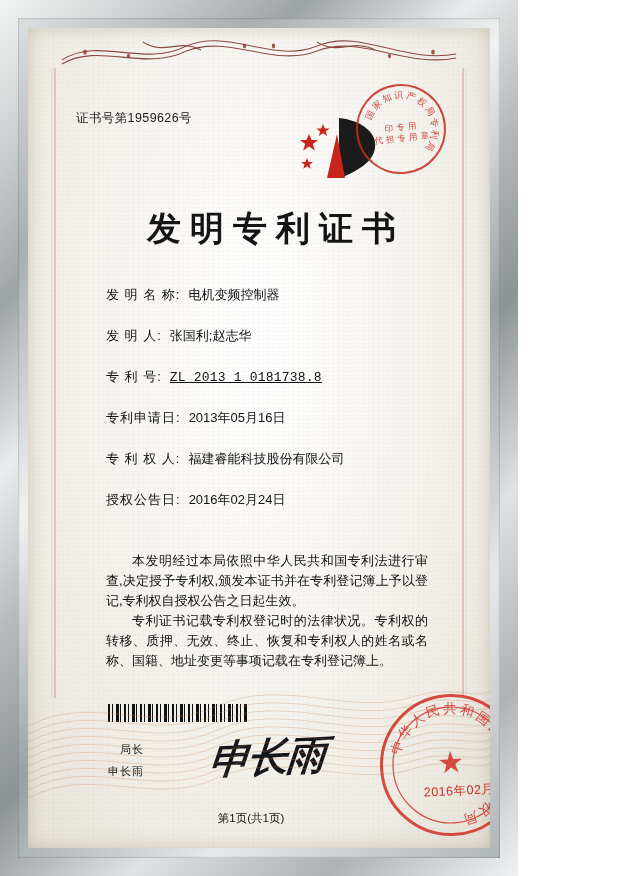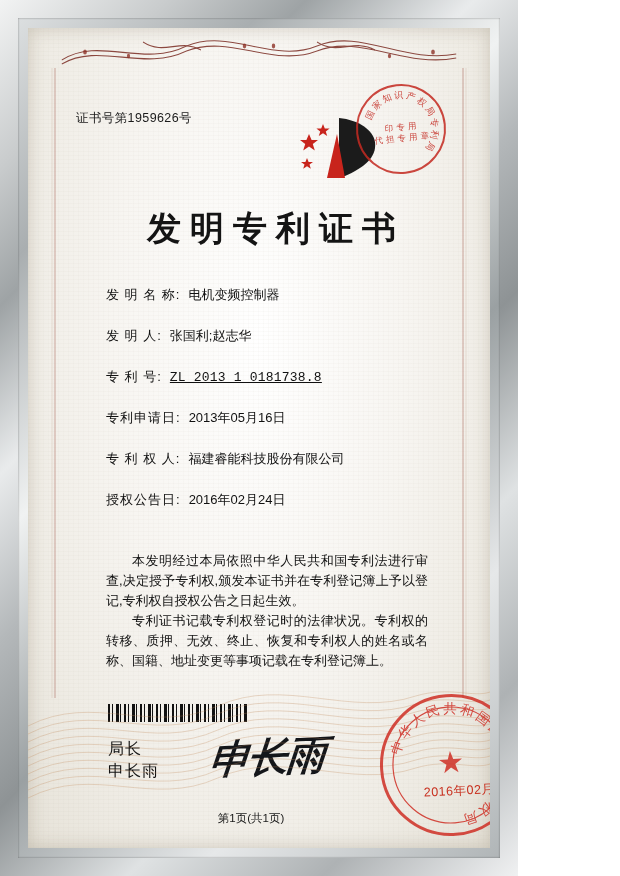--- a/index.html
+++ b/index.html
@@ -201,24 +201,25 @@
       repeating-linear-gradient(90deg,
         #111 0 2px, transparent 2px 4px, #111 4px 5px, transparent 5px 8px,
         #111 8px 11px, transparent 11px 12px, #111 12px 13px, transparent 13px 16px);
   }
 
   
   .sig-block {
     position: absolute;
     left: 80px;
     top: 710px;
-    font-size: 16px;
+    font-size: 11px;
     color: #111;
     letter-spacing: 1px;
     line-height: 22px;
+    text-align: right;
   }
   .sig-script {
     position: absolute;
     left: 182px;
     top: 702px;
     font-family: "Liberation Serif", serif;
     font-size: 40px;
     font-weight: bold;
     color: #14161a;
     font-style: italic;

